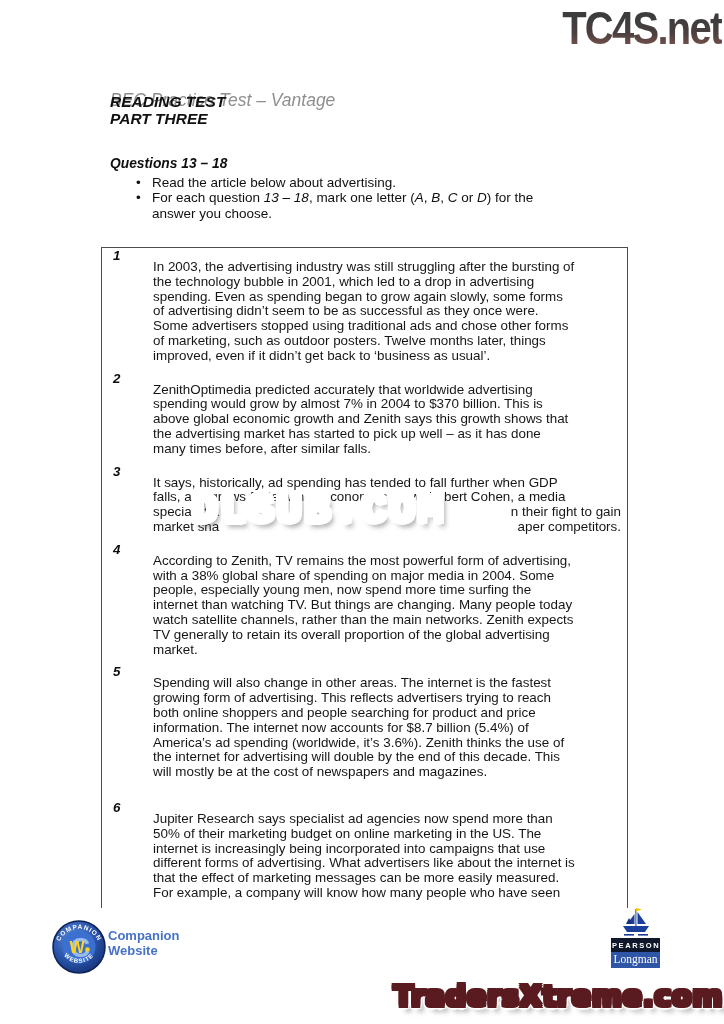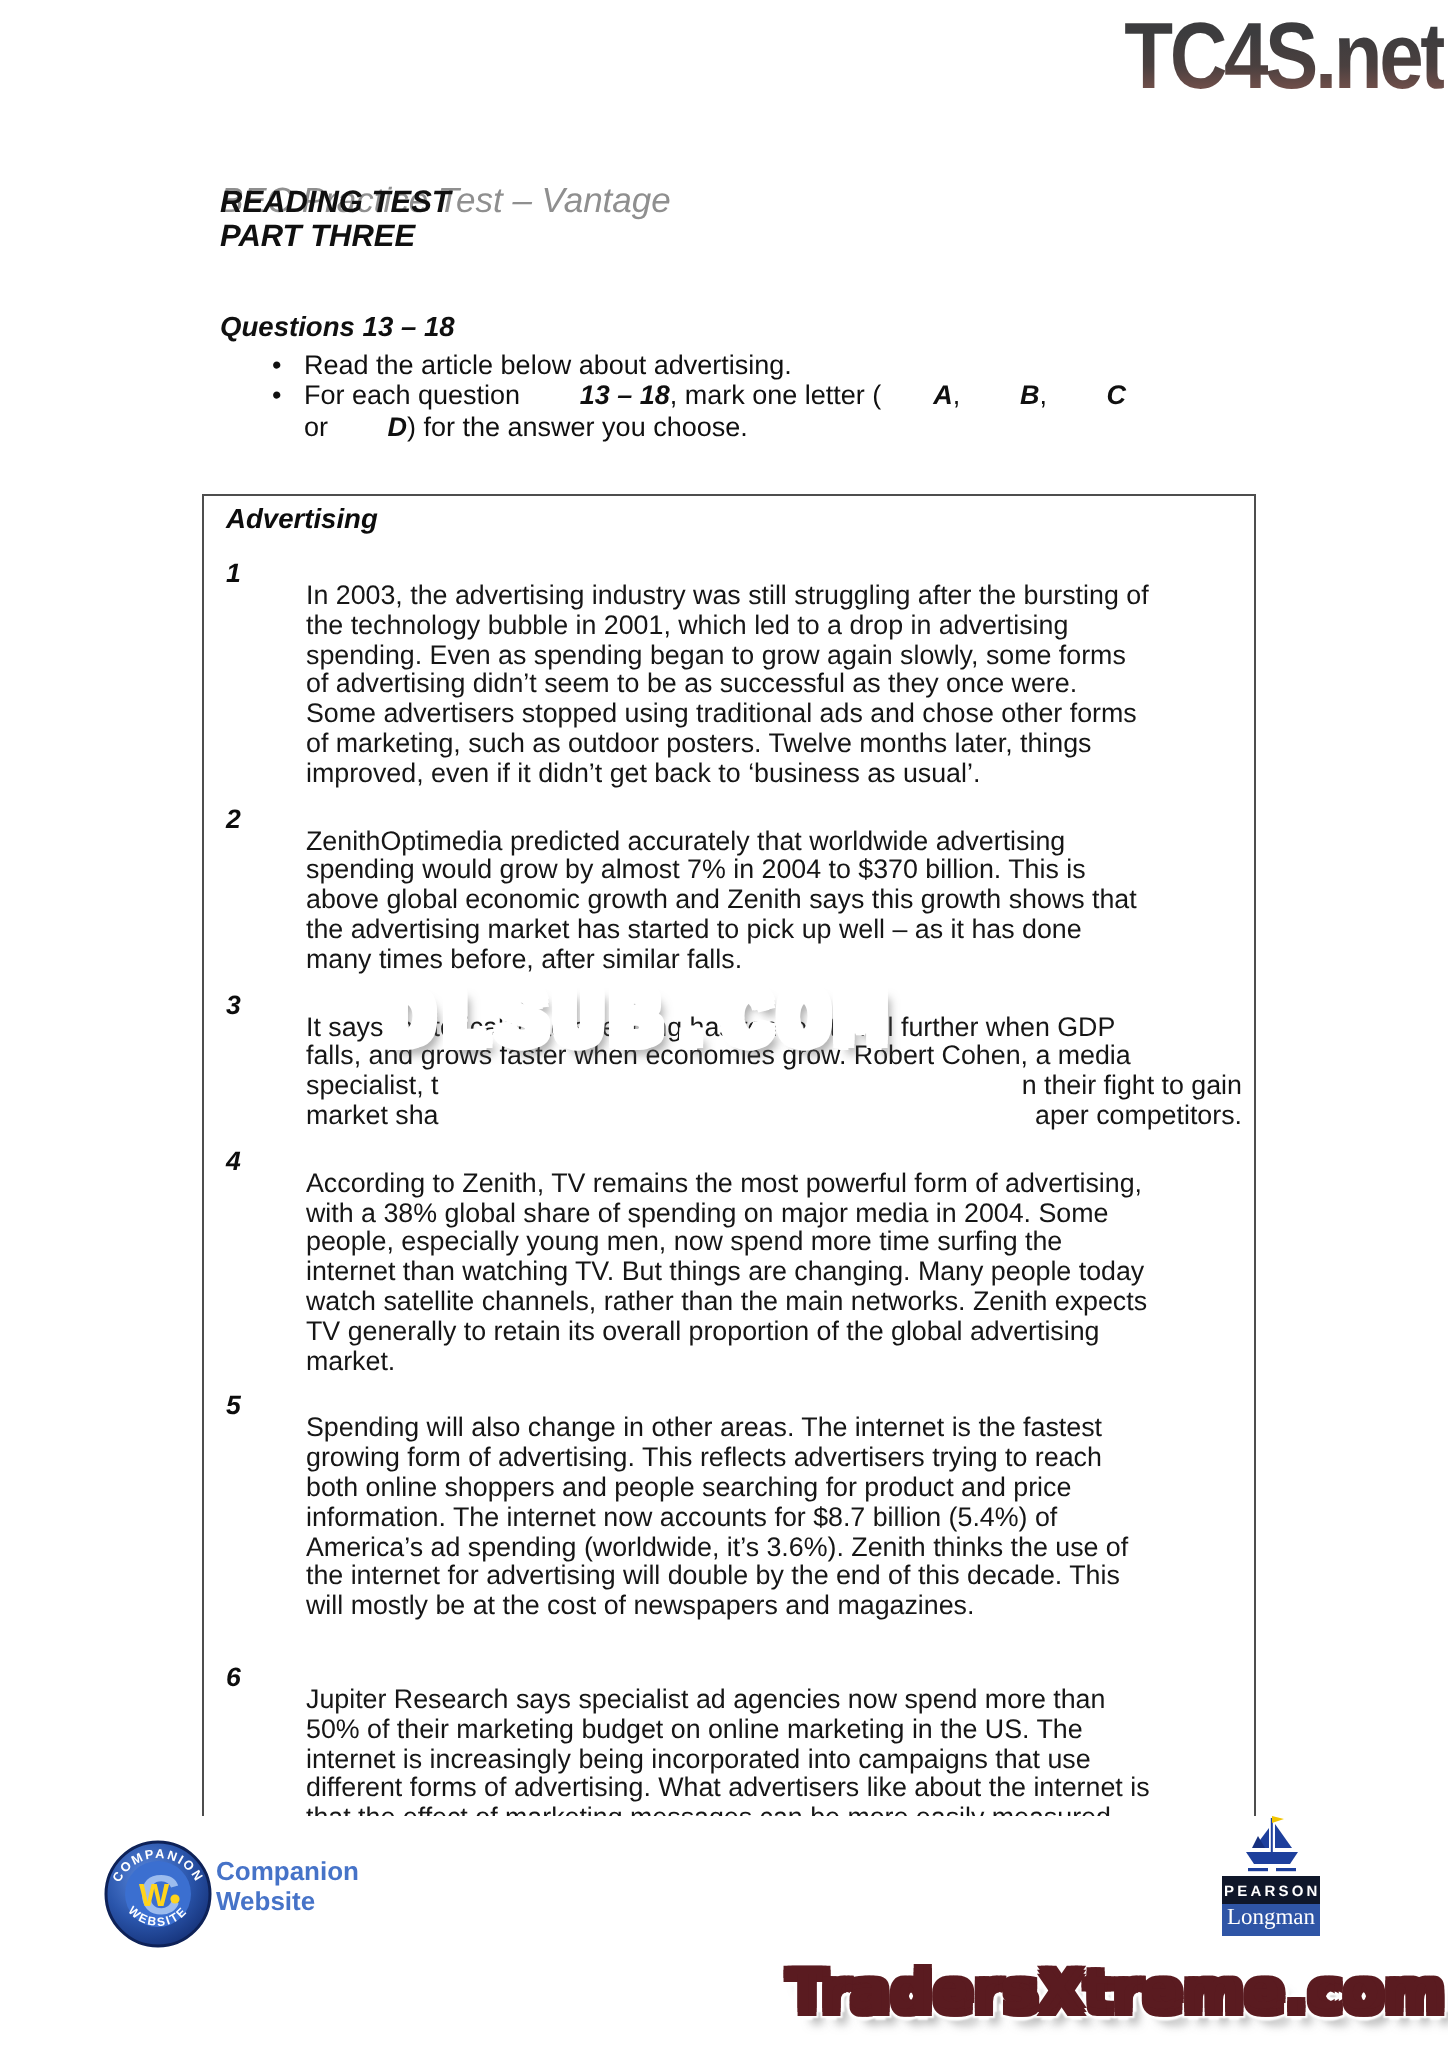--- a/index.html
+++ b/index.html
@@ -31,21 +31,21 @@
     line-height:16.5px; white-space:pre-line;
   }
   .q-heading {
     position:absolute; left:110px; top:156px;
     font-size:13.8px; font-weight:bold; font-style:italic; color:#101010;
   }
   .bullets { position:absolute; left:136px; top:175px; width:432px; font-size:13.5px; line-height:15.4px; color:#101010; }
   .bullet-row { display:flex; }
   .dot { width:16px; flex:none; }
   .btext { width:414px; }
-  .seg-bi { font-weight:bold; font-style:italic;margin-left:26px; }
+  .seg-bi { font-weight:normal; font-style:italic; }
 
   
   .article-box {
     position:absolute; left:101px; top:247px; width:527px; height:661px;
     border:1px solid #4d4d4d; border-bottom:none; background:#fff; overflow:hidden;
   }
   .article-title { margin:4px 0 12px 11px; font-size:13.8px; font-weight:bold; font-style:italic; color:#0d0d0d; }
   .para { display:flex; margin:0 6px 7px 11px; }
   .para-last { margin-top:20px; }
   .pnum { width:40px; flex:none; font-size:13.3px; font-weight:bold; font-style:italic; color:#0d0d0d; }
@@ -122,21 +122,20 @@
       <span class="dot">•</span>
       <span class="btext"><span>Read the article below about advertising.</span></span>
     </div>
     <div class="bullet-row">
       <span class="dot">•</span>
       <span class="btext"><span>For each question </span><span class="seg-bi">13 – 18</span><span>, mark one letter (</span><span class="seg-bi">A</span><span>, </span><span class="seg-bi">B</span><span>, </span><span class="seg-bi">C</span><span> or </span><span class="seg-bi">D</span><span>) for the answer you choose.</span></span>
     </div>
   </div>
 
   <div class="article-box">
-    <div class="article-title">Advertising</div>
 
     <div class="para">
       <div class="pnum">1</div>
       <div class="ptext plines">In 2003, the advertising industry was still struggling after the bursting of
 the technology bubble in 2001, which led to a drop in advertising
 spending. Even as spending began to grow again slowly, some forms
 of advertising didn’t seem to be as successful as they once were.
 Some advertisers stopped using traditional ads and chose other forms
 of marketing, such as outdoor posters. Twelve months later, things
 improved, even if it didn’t get back to ‘business as usual’.</div>

